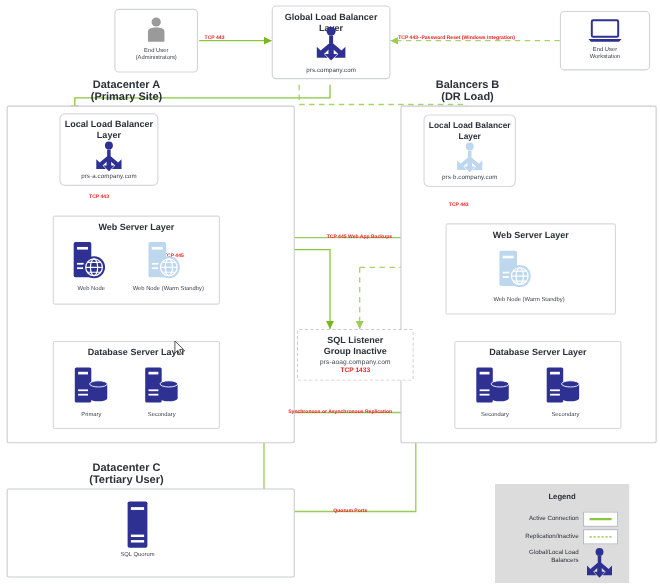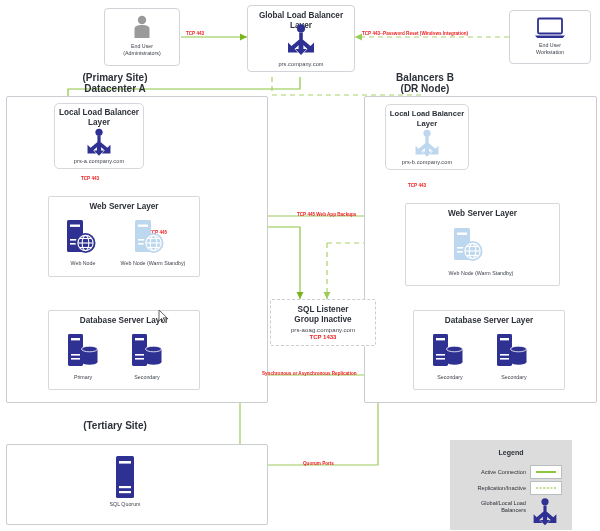--- a/index.html
+++ b/index.html
@@ -109,29 +109,30 @@
           <rect x="4" y="1.5" width="24" height="15" rx="1.2" fill="none" stroke="#2e3192" stroke-width="1.8"></rect>
           <rect x="6.6" y="4" width="18.8" height="10" fill="#ffffff"></rect>
           <path d="M1,18.5 h30 l-2.2,2.4 h-25.6 z" fill="#2e3192"></path>
         </svg>
     </div>
     <div class="cap center-t" style="top:31px;">End User</div>
     <div class="cap center-t" style="top:38px;">Workstation</div>
   </div>
 
   <div class="dc-title" style="left:50px;top:72px;width:130px;">
+    <div>Datacenter A</div>
     <div>(Primary Site)</div>
-    <div>Datacenter A</div>
   </div>
   <div class="dc-title" style="left:360px;top:72px;width:130px;">
     <div>Balancers B</div>
-    <div>(DR Node)</div>
+    <div>(DR Load)</div>
   </div>
   <div class="dc-title" style="left:50px;top:420px;width:130px;">
-    <div>(Tertiary Site)</div>
+    <div>Datacenter C</div>
+    <div>(Tertiary User)</div>
   </div>
 
   <div class="dc-box" style="left:6px;top:96px;width:262px;height:307px;"></div>
 
   <div class="layer-box" style="left:54px;top:103px;width:90px;height:66px;border-radius:5px;">
     <div class="box-title" style="margin-top:4px;">Local Load Balancer</div>
     <div class="box-title">Layer</div>
     <div class="icon" style="left:50%;top:24px;transform:translateX(-50%);">
       <svg width="30" height="29" viewBox="0 0 34 32">
         <circle cx="17" cy="4.4" r="4.1" fill="#2e3192"></circle>

